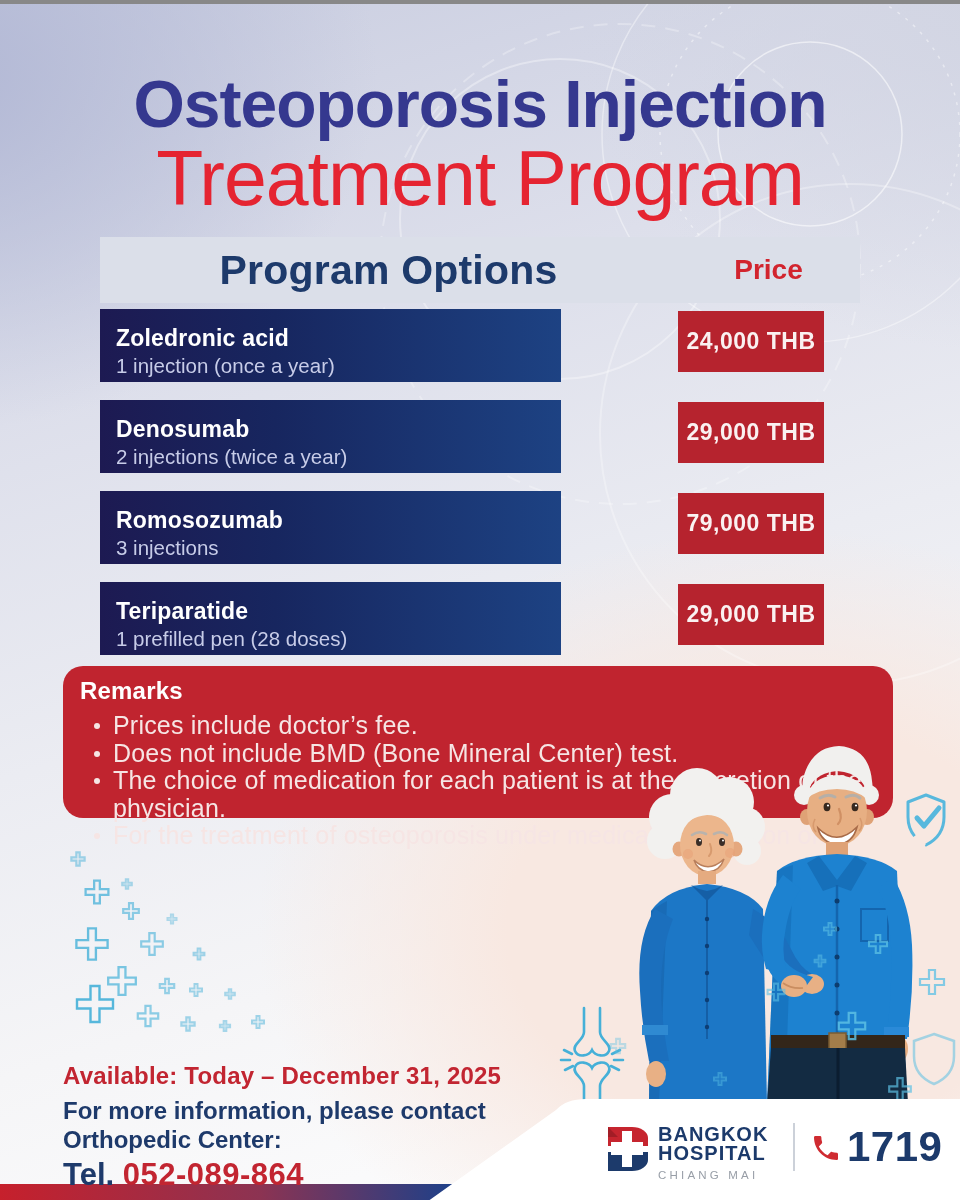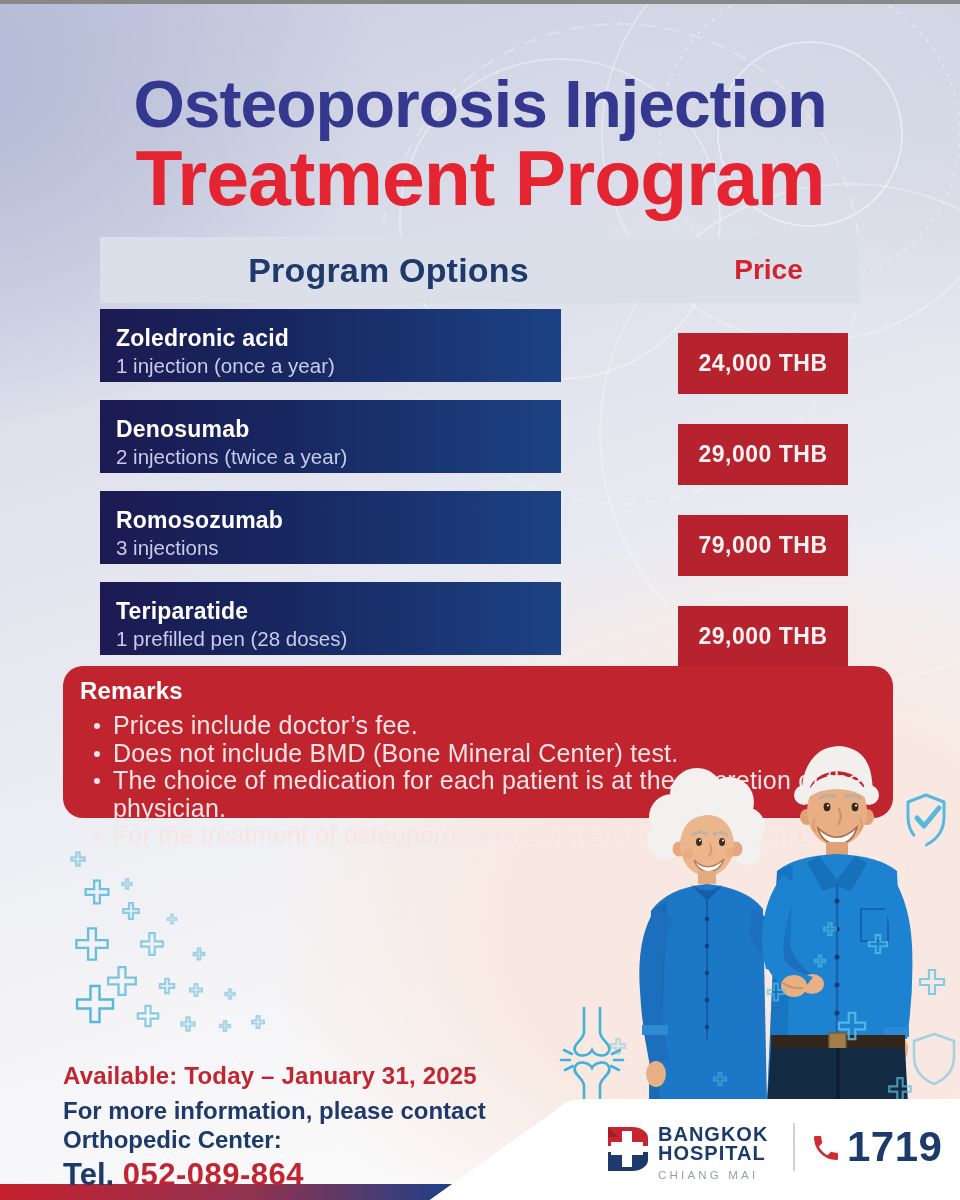--- a/index.html
+++ b/index.html
@@ -10,37 +10,37 @@
       radial-gradient(640px 520px at -6% 6%, #b2b8d5 0%, rgba(178,184,213,0) 68%),
       radial-gradient(700px 560px at 104% 0%, #d2d5e3 0%, rgba(210,213,227,0) 62%),
       linear-gradient(163deg, #c9cde0 0%, #dddfeb 28%, #ebecf2 52%, #f5f5f7 72%, #ffffff 100%);
   }
   svg { display:block; }
   .abs { position:absolute; }
 
   
   .title-wrap { position:absolute; top:64px; left:0; right:0; text-align:center; z-index:2; }
   .title-l1 { font-size:66px; font-weight:700; letter-spacing:-1px; color:#35388f; line-height:72px; }
-  .title-l2 { font-size:77px; font-weight:700; letter-spacing:-1px; color:#e52431; line-height:76px; }
+  .title-l2 { font-size:77px; font-weight:400; letter-spacing:-1px; color:#e52431; line-height:76px; }
 
   
   .table { position:absolute; left:100px; top:233px; width:760px; z-index:2; }
   .thead { display:flex; height:66px; background:#dbdfe9; }
   .th-options { width:577px; display:flex; align-items:center; justify-content:center;
-    font-size:34px; font-weight:700; color:#1d3a6b; letter-spacing:.2px; }
+    font-size:41px; font-weight:700; color:#1d3a6b; letter-spacing:.2px; }
   .th-price { width:183px; display:flex; align-items:center; justify-content:center;
     font-size:28px; font-weight:700; color:#d2242e; }
   .trow { position:relative; height:73px; margin-top:18px; }
   .trow:first-child { margin-top:6px; }
   .row-bar { position:absolute; left:0; top:0; width:461px; height:73px;
     background:linear-gradient(90deg,#1d1a52 0%, #17265f 38%, #1d4283 100%);
     padding:16px 0 0 16px; }
   .row-name { font-size:23px; font-weight:700; color:#ffffff; line-height:27px; letter-spacing:.2px; }
   .row-detail { font-size:20.5px; color:#c7cce8; line-height:27px; }
-  .price-tag { position:absolute; left:578px; top:24px; width:170px; height:61px;
+  .price-tag { position:absolute; left:578px; top:2px; width:146px; height:61px;
     background:#b6232e; display:flex; align-items:center; justify-content:center;
     font-size:23px; font-weight:700; color:#faf1f1; letter-spacing:.5px; }
 
   
   .remarks { position:absolute; left:63px; top:662px; width:830px; height:152px;
     background:#c0242f; border-radius:20px; padding:11px 22px 0 17px; z-index:3; }
   .remarks-title { font-size:24px; font-weight:700; color:#ffffff; letter-spacing:.2px; }
   .remarks ul { list-style:none; margin-top:7px; }
   .remarks li { position:relative; padding-left:33px; font-size:25px; color:#f6e5e4;
     line-height:27.5px; letter-spacing:.2px; }
@@ -335,21 +335,21 @@
     </g>
   </svg>
 
   <div class="bottom-bar"></div>
 
   <svg class="white-panel-svg" width="960" height="120" viewBox="0 0 960 120">
     <path d="M424,120 L556,26 Q566,15 586,15 L960,15 L960,120 Z" fill="#ffffff"></path>
   </svg>
 
   <div class="footer-left">
-    <div class="avail">Available: Today – January 31, 2025</div>
+    <div class="avail">Available: Today – December 31, 2025</div>
     <div class="contact">
       <div>For more information, please contact</div>
       <div>Orthopedic Center:</div>
     </div>
     <div class="tel-row">
       <span class="tel-label">Tel.</span>
       <span class="tel-number">052-089-864</span>
     </div>
   </div>
 

